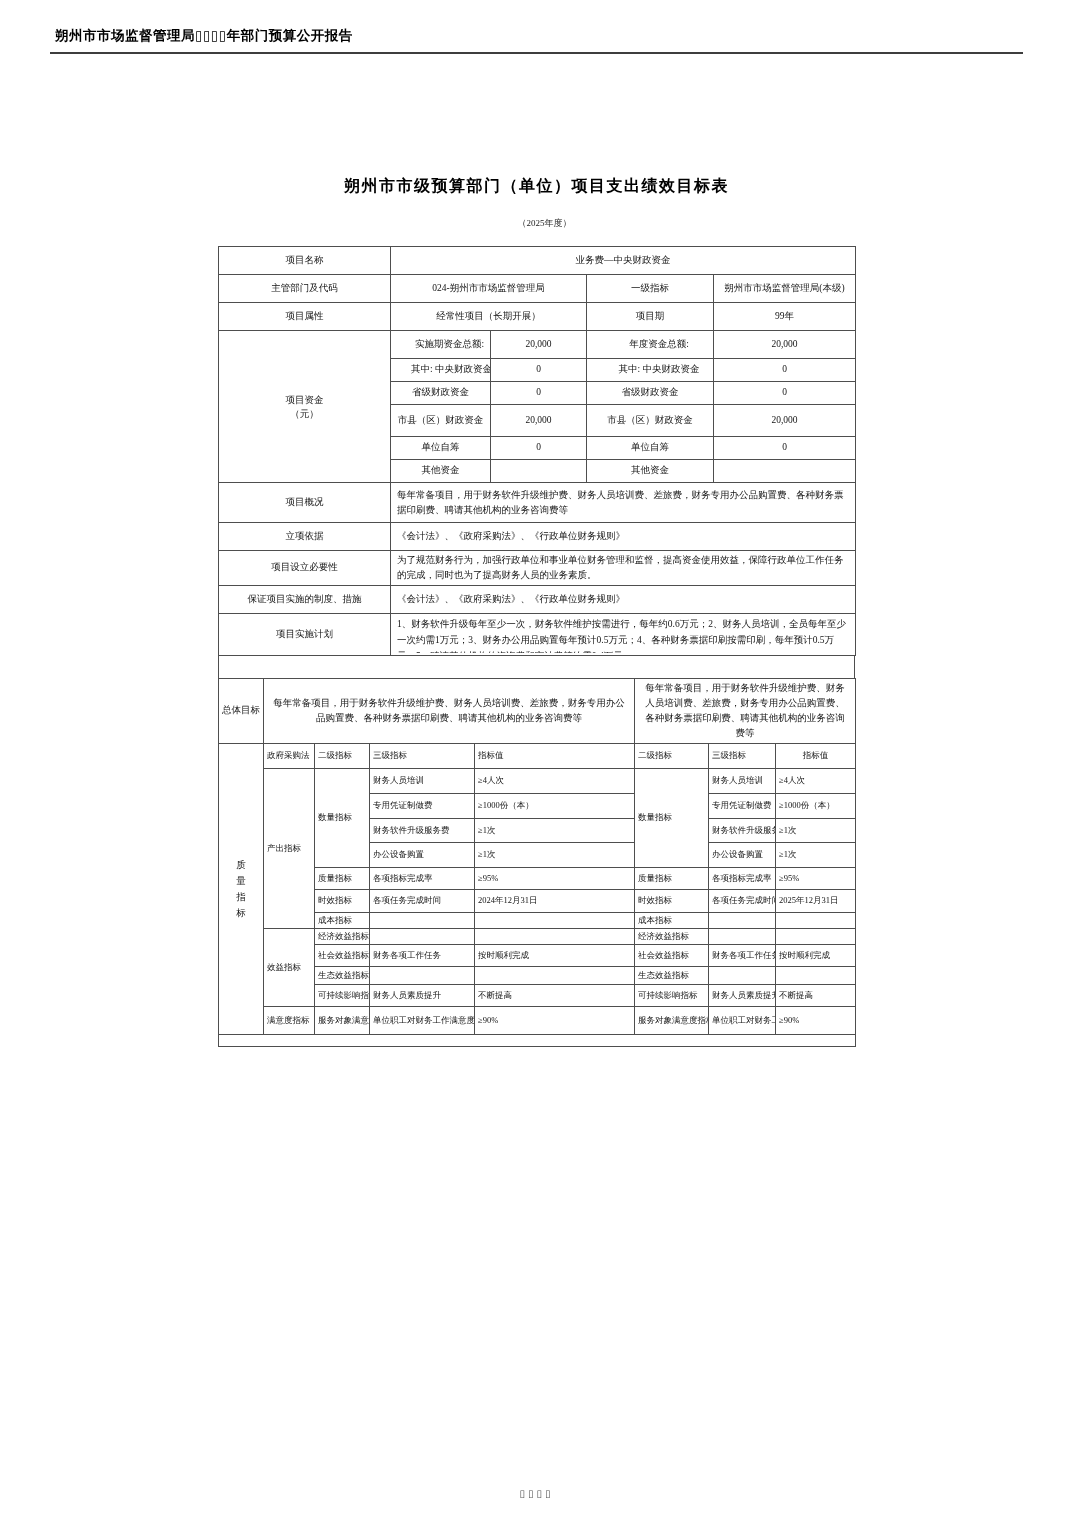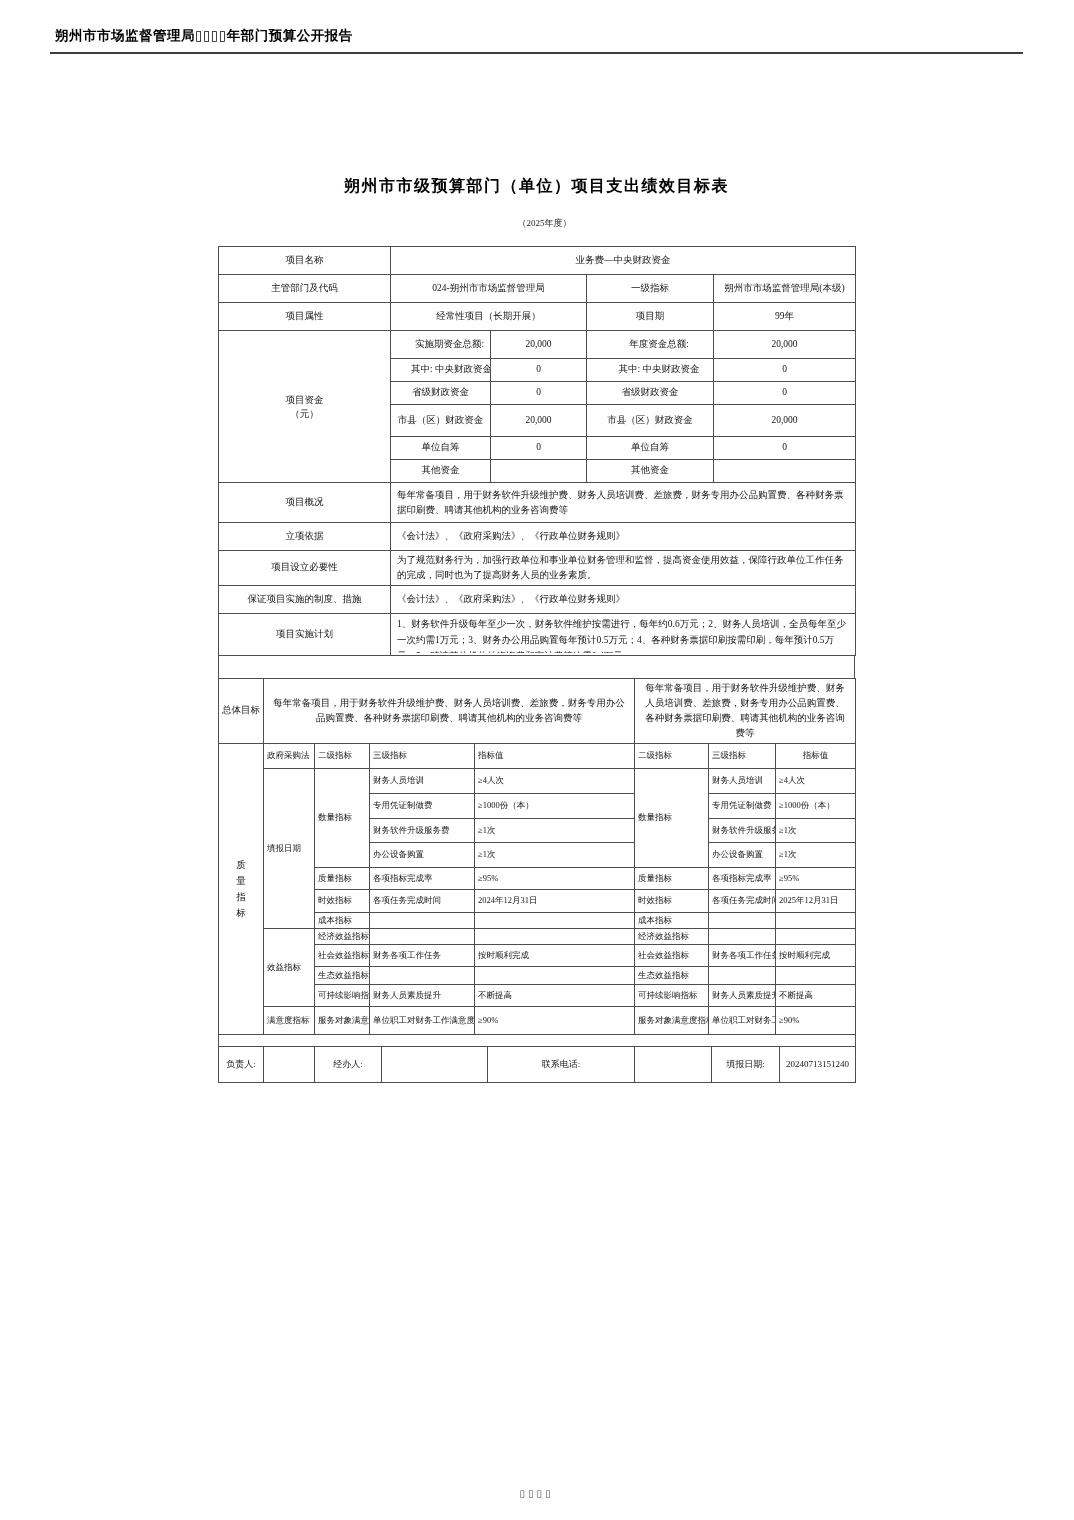--- a/index.html
+++ b/index.html
@@ -176,21 +176,21 @@
       </td>
       <td class="clip">政府采购法</td>
       <td class="clip">二级指标</td>
       <td class="clip">三级指标</td>
       <td class="clip">指标值</td>
       <td class="clip">二级指标</td>
       <td class="clip">三级指标</td>
       <td class="clip" style="text-align:center">指标值</td>
     </tr>
     <tr style="height:25px">
-      <td rowspan="7" class="clip">填报日期</td>
+      <td rowspan="7" class="clip">产出指标</td>
       <td rowspan="4" class="clip">数量指标</td>
       <td class="clip">财务人员培训</td>
       <td class="clip">≥4人次</td>
       <td rowspan="4" class="clip">数量指标</td>
       <td class="clip">财务人员培训</td>
       <td class="clip">≥4人次</td>
     </tr>
     <tr style="height:25px">
       <td class="clip">专用凭证制做费</td>
       <td class="clip">≥1000份（本）</td>
@@ -286,28 +286,18 @@
         <col style="width:106px">
         <col style="width:147px">
         <col style="width:77px">
         <col style="width:68px">
         <col style="width:76px">
       </colgroup>
     <tbody>
         <tr style="height:12px">
       <td colspan="8"></td>
     </tr>
-    <tr style="height:36px">
-      <td class="clip">负责人:</td>
-      <td></td>
-      <td class="clip">经办人:</td>
-      <td></td>
-      <td class="clip">联系电话:</td>
-      <td></td>
-      <td class="clip">填报日期:</td>
-      <td class="clip">20240713151240</td>
-    </tr>
   </tbody>
     </table>
 
 </div>
 
 <div class="page-footer">▯▯▯▯</div>
 
 </body></html>

